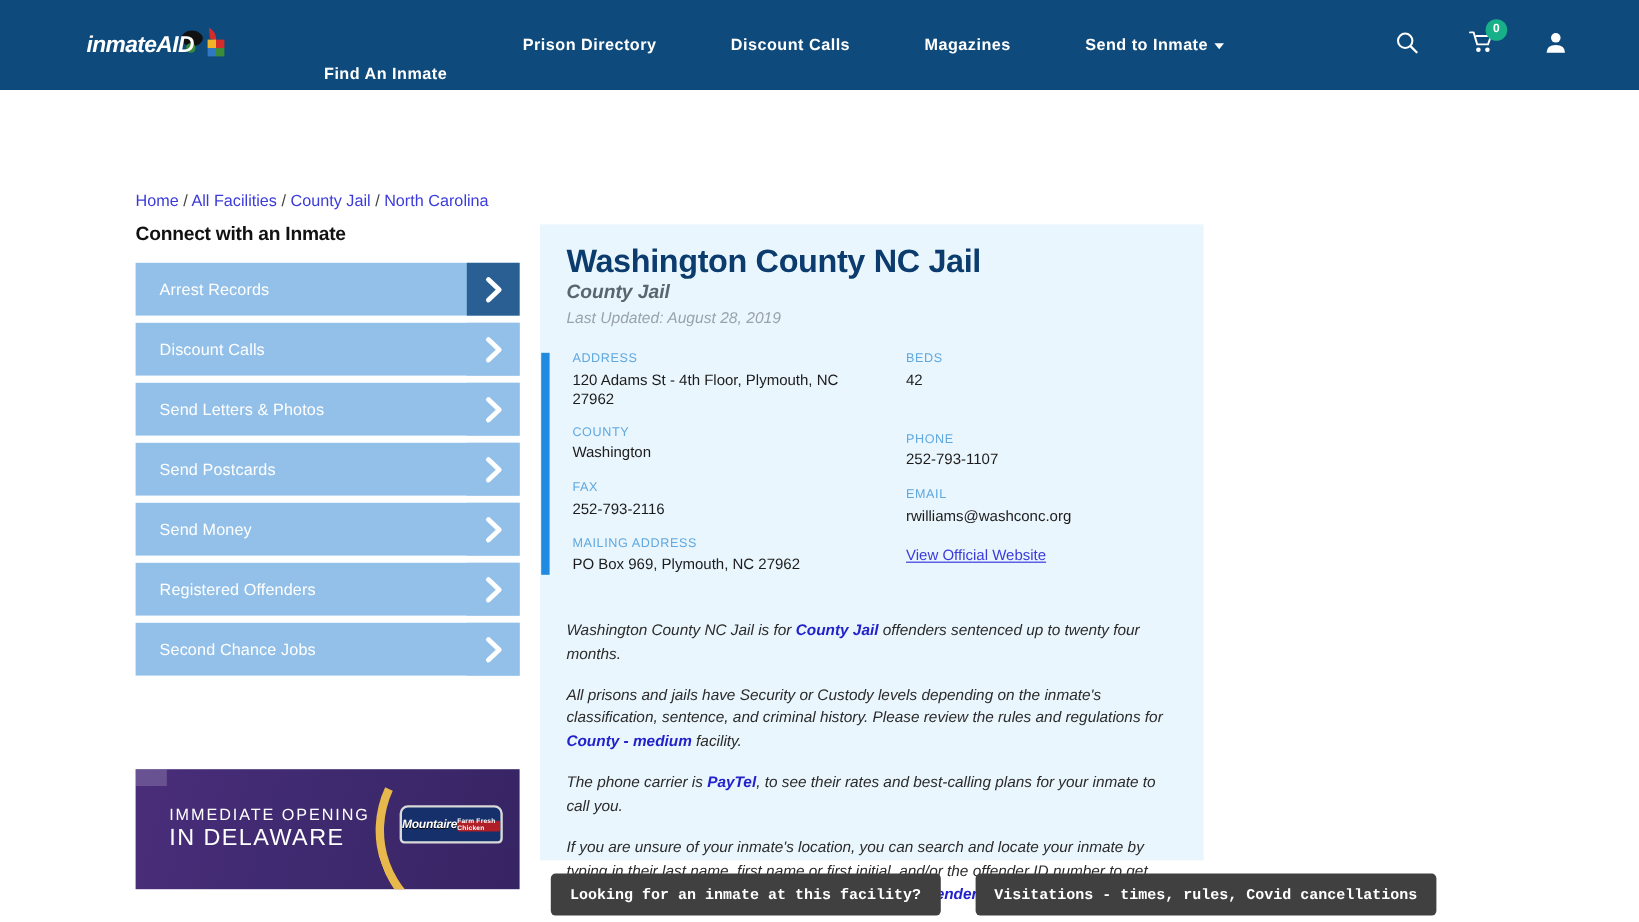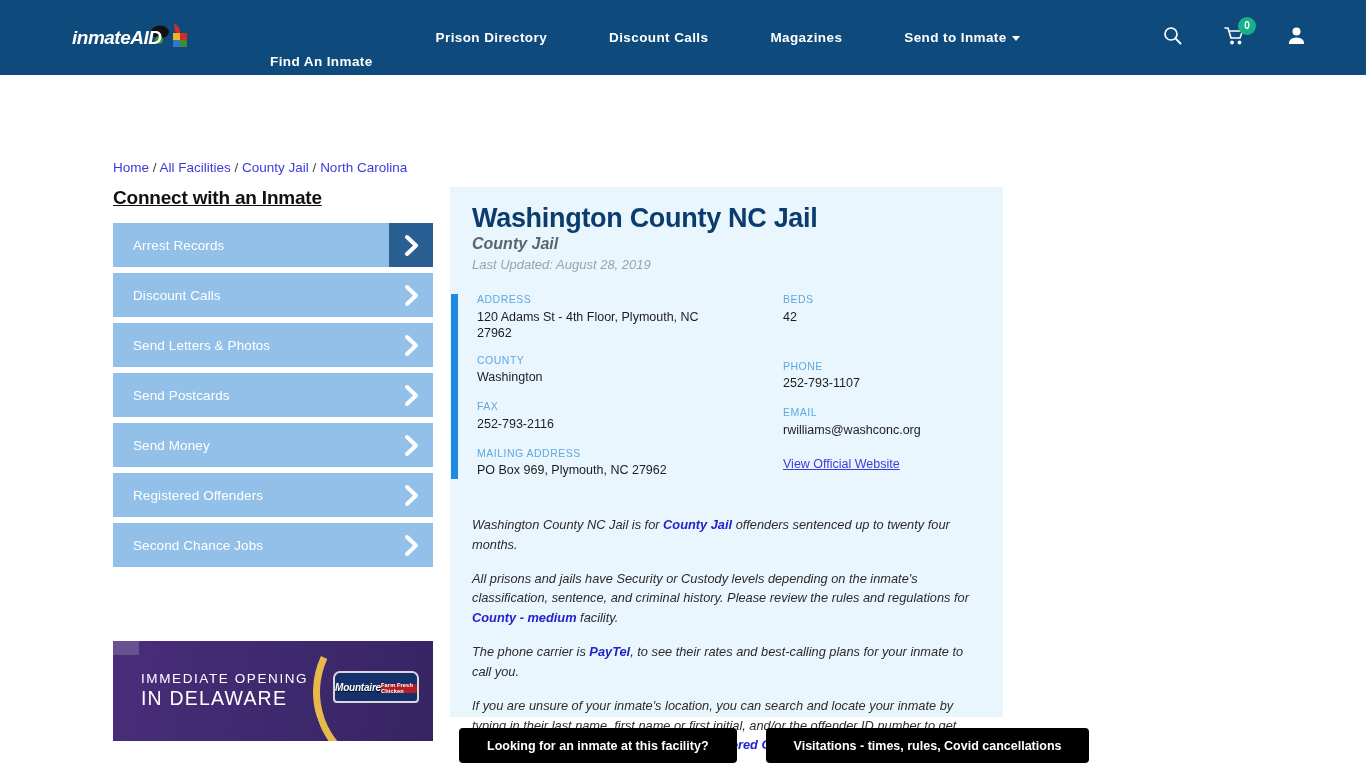--- a/index.html
+++ b/index.html
@@ -73,22 +73,22 @@
   .breadcrumb {
     position: absolute; left: 113px; top: 85px;
     font-size: 13.5px; color: #3b3bdb;
   }
   .breadcrumb a { color: #3b3bdb; text-decoration: none; cursor: pointer; }
   .breadcrumb .sep { color: #444; }
 
   
   .sidebar { position: absolute; left: 113px; top: 112px; width: 320px; }
   .sidebar-title {
-    font-size: 19px; font-weight: bold; color: #111111;
-    text-decoration: underline; margin: 0 0 14px 0;
+    font-size: 16px; font-weight: bold; color: #111111;
+    margin: 0 0 14px 0;
     letter-spacing: -0.2px;
   }
   .side-item {
     position: relative;
     width: 320px; height: 44px;
     background: #93c0e8;
     margin-bottom: 6px;
     display: flex; align-items: center;
     cursor: pointer;
   }
@@ -175,21 +175,21 @@
 
   .details {
     position: absolute; left: 0px; top: 107px;
     width: 482px; height: 185px;
   }
   .accent-bar {
     position: absolute; left: 1px; top: 0px;
     width: 7px; height: 185px; background: #1f8ae0;
   }
   .det-col-l { position: absolute; left: 27px; top: 0; width: 240px; }
-  .det-col-r { position: absolute; left: 305px; top: 0; width: 230px; margin-left: 28px; }
+  .det-col-r { position: absolute; left: 305px; top: 0; width: 230px; }
   .det-label {
     font-size: 10.5px; color: #5fa8e0; letter-spacing: 0.5px;
     text-transform: uppercase; margin: 0 0 3px 0; line-height: 1.1;
   }
   .det-value {
     font-size: 12.5px; color: #1c1c1c; margin: 0 0 16px 0;
     line-height: 1.28;
   }
   .det-value.tight { margin-bottom: 14px; }
   .det-link {
@@ -203,26 +203,26 @@
     line-height: 1.55; margin: 0 0 14px 0;
   }
   .para b { color: #2222cc; font-style: italic; }
 
   
   .cta-row {
     position: absolute; left: 459px; top: 653px;
     display: flex; gap: 29px;
   }
   .cta {
-    background: #000000; color: #ffffff;
+    background: #404040; color: #ffffff;
     font-size: 12.5px; font-weight: bold;
     border: none; border-radius: 4px;
-    padding: 0 28px; height: 35px;
+    padding: 0 16px; height: 35px;
     display: flex; align-items: center; justify-content: center;
-    cursor: pointer; white-space: nowrap;
+    cursor: pointer; white-space: nowrap; font-family: Liberation Mono, monospace;
   }
 </style>
 </head>
 <body>
 
 <div class="navbar">
 
   <div class="logo">
     <span class="logo-text"><span>inmate</span><span>AID</span></span>
     <svg class="logo-mark" viewBox="0 0 52 38">

